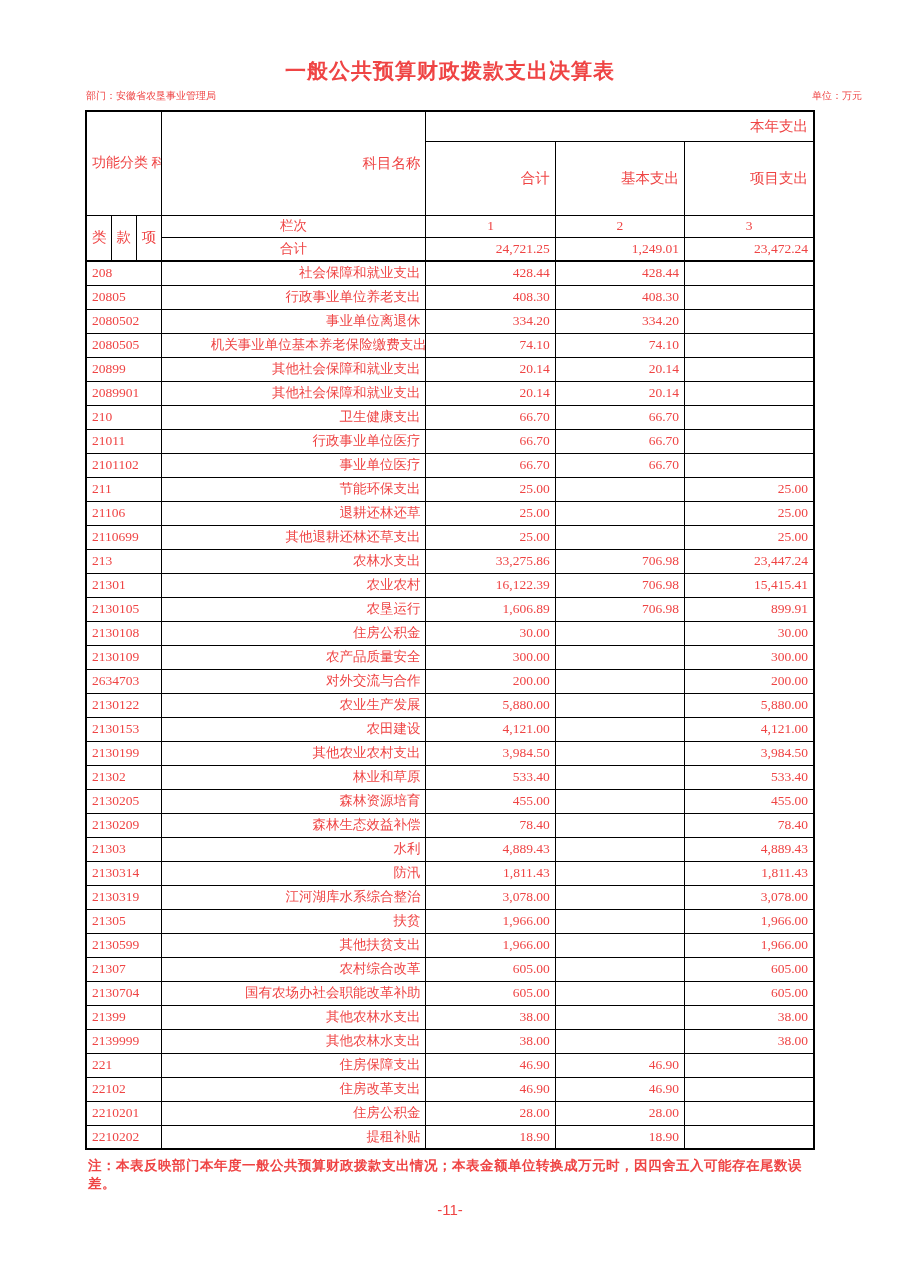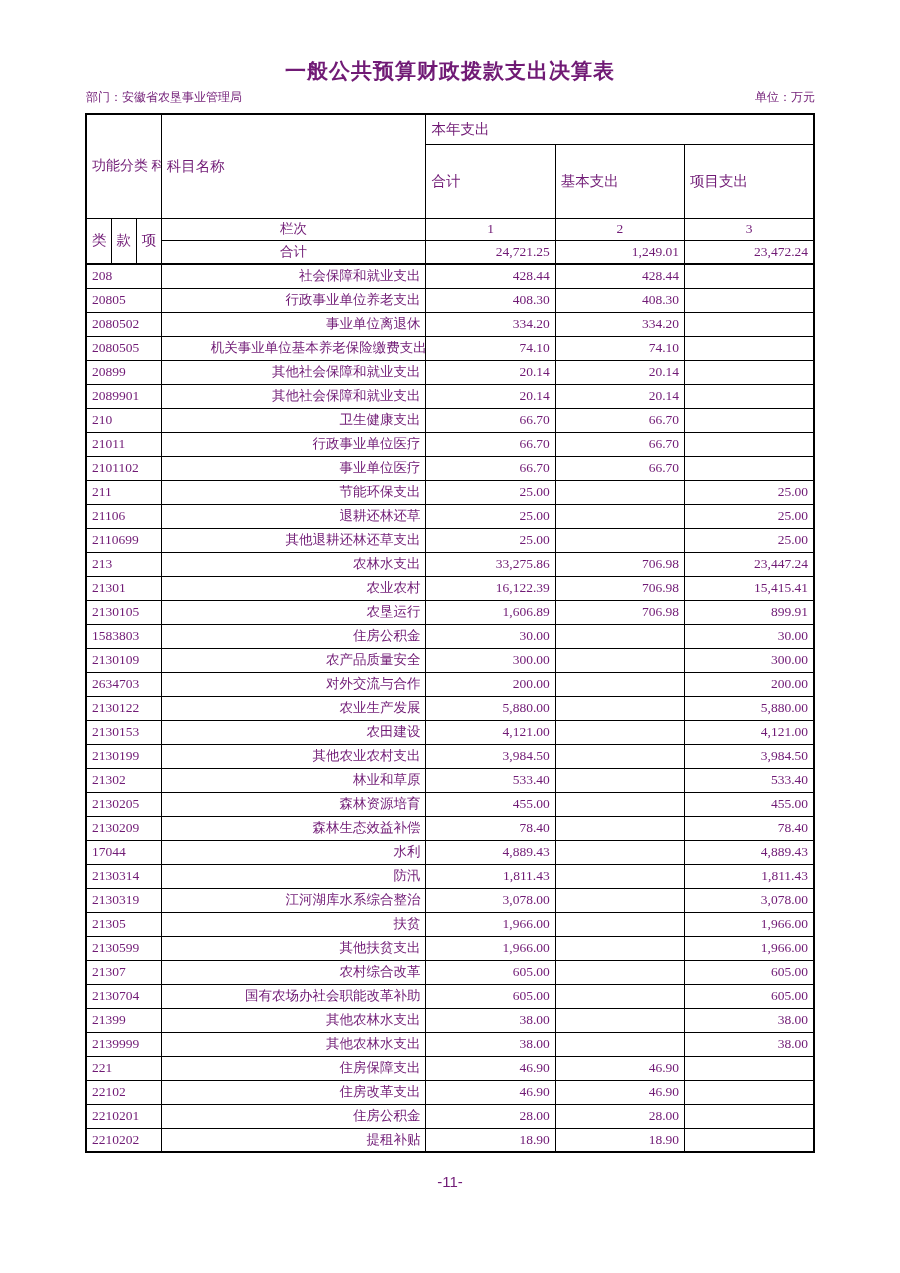--- a/index.html
+++ b/index.html
@@ -1,40 +1,40 @@
 <!DOCTYPE html>
 <html><head>
 <meta charset="utf-8">
 <style>
   html,body{margin:0;padding:0;background:#fff;}
   .page{
     position:relative;
     width:900px;height:1273px;
     background:#fff;
-    color:#701a75;
+    color:#ef4444;
     font-family:"Liberation Serif","DejaVu Serif",serif;
     overflow:hidden;
   }
   .doc-title{
     margin-top:57px;
     text-align:center;
     font-size:21px;
     font-weight:bold;
     letter-spacing:1px;
   }
   .table-code{
     margin:7px 86px 0 0;
     text-align:right;
     font-size:14px;
   }
   .meta-row{
     display:flex;
     justify-content:space-between;
-    margin:4px 85px 0 86px;
-    font-size:12px;
+    margin:4px 38px 0 86px;
+    font-size:10px;
   }
   table.budget{
     border-collapse:collapse;
     table-layout:fixed;
     width:730px;
     margin:7px 0 0 85px;
     border:2px solid #000;
     font-size:13.5px;
   }
   table.budget th, table.budget td{
@@ -46,34 +46,34 @@
     box-sizing:border-box;
   }
   thead{border-bottom:2px solid #000;}
   tr.h1{height:30px;}
   tr.h2{height:74px;}
   tr.h3{height:22px;}
   tr.h4{height:24px;}
   tbody tr{height:24px;}
   .center{text-align:center;}
   .code-head{white-space:pre-line;text-align:center;font-size:14px;line-height:1.35;}
-  th.hcell{text-align:left;font-size:14.5px;}
+  th.hcell{text-align:right;font-size:14.5px;}
   td.num{text-align:right;padding-right:6px;font-family:"Liberation Serif","DejaVu Serif",serif;}
   td.code{text-align:left;padding-left:3px;}
   td.name{text-align:right;padding-left:5px;}
   td.name.indent{padding-left:49px;}
   .bold{font-weight:bold;}
   .note{
     margin:7px 85px 0 88px;
     font-size:13.5px;
     font-weight:bold;
     letter-spacing:0.5px;
   }
   .pageno{
-    margin-top:20px;
+    margin-top:8px;
     text-align:center;
     font-size:15px;
     font-family:"Liberation Sans","DejaVu Sans",sans-serif;
   }
 </style>
 </head>
 <body>
 
 <div class="page">
 
@@ -223,21 +223,21 @@
           <td class="num">15,415.41</td>
         </tr>
         <tr>
           <td colspan="3" class="code">2130105</td>
           <td class="name indent">农垦运行</td>
           <td class="num">1,606.89</td>
           <td class="num">706.98</td>
           <td class="num">899.91</td>
         </tr>
         <tr>
-          <td colspan="3" class="code">1583803</td>
+          <td colspan="3" class="code">2130108</td>
           <td class="name indent">住房公积金</td>
           <td class="num">30.00</td>
           <td class="num"></td>
           <td class="num">30.00</td>
         </tr>
         <tr>
           <td colspan="3" class="code">2130109</td>
           <td class="name indent">农产品质量安全</td>
           <td class="num">300.00</td>
           <td class="num"></td>
@@ -286,21 +286,21 @@
           <td class="num">455.00</td>
         </tr>
         <tr>
           <td colspan="3" class="code">2130209</td>
           <td class="name indent">森林生态效益补偿</td>
           <td class="num">78.40</td>
           <td class="num"></td>
           <td class="num">78.40</td>
         </tr>
         <tr>
-          <td colspan="3" class="code">17044</td>
+          <td colspan="3" class="code">21303</td>
           <td class="name">水利</td>
           <td class="num">4,889.43</td>
           <td class="num"></td>
           <td class="num">4,889.43</td>
         </tr>
         <tr>
           <td colspan="3" class="code">2130314</td>
           <td class="name indent">防汛</td>
           <td class="num">1,811.43</td>
           <td class="num"></td>
@@ -379,16 +379,17 @@
         <tr>
           <td colspan="3" class="code">2210202</td>
           <td class="name indent">提租补贴</td>
           <td class="num">18.90</td>
           <td class="num">18.90</td>
           <td class="num"></td>
         </tr>
       </tbody>
   </table>
 
+  <div class="note">注：本表反映部门本年度一般公共预算财政拨款支出情况；本表金额单位转换成万元时，因四舍五入可能存在尾数误差。</div>
 
   <div class="pageno">-11-</div>
 
 </div>
 
 </body></html>

